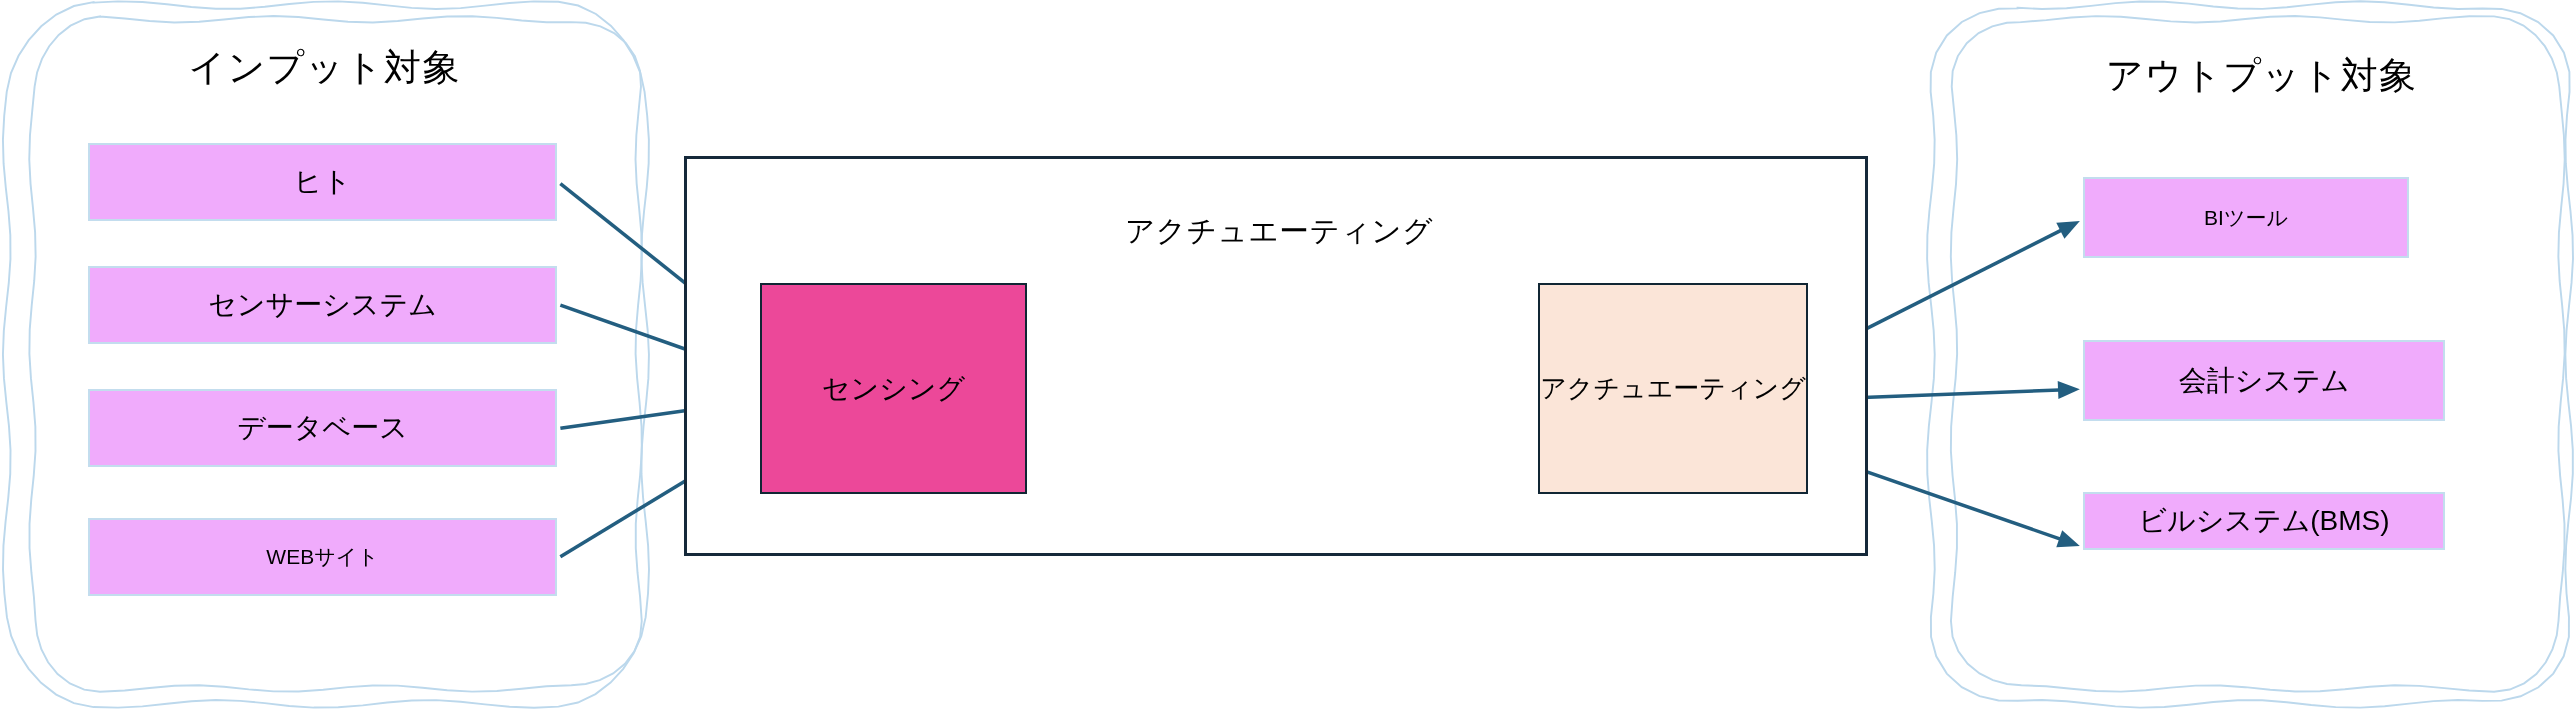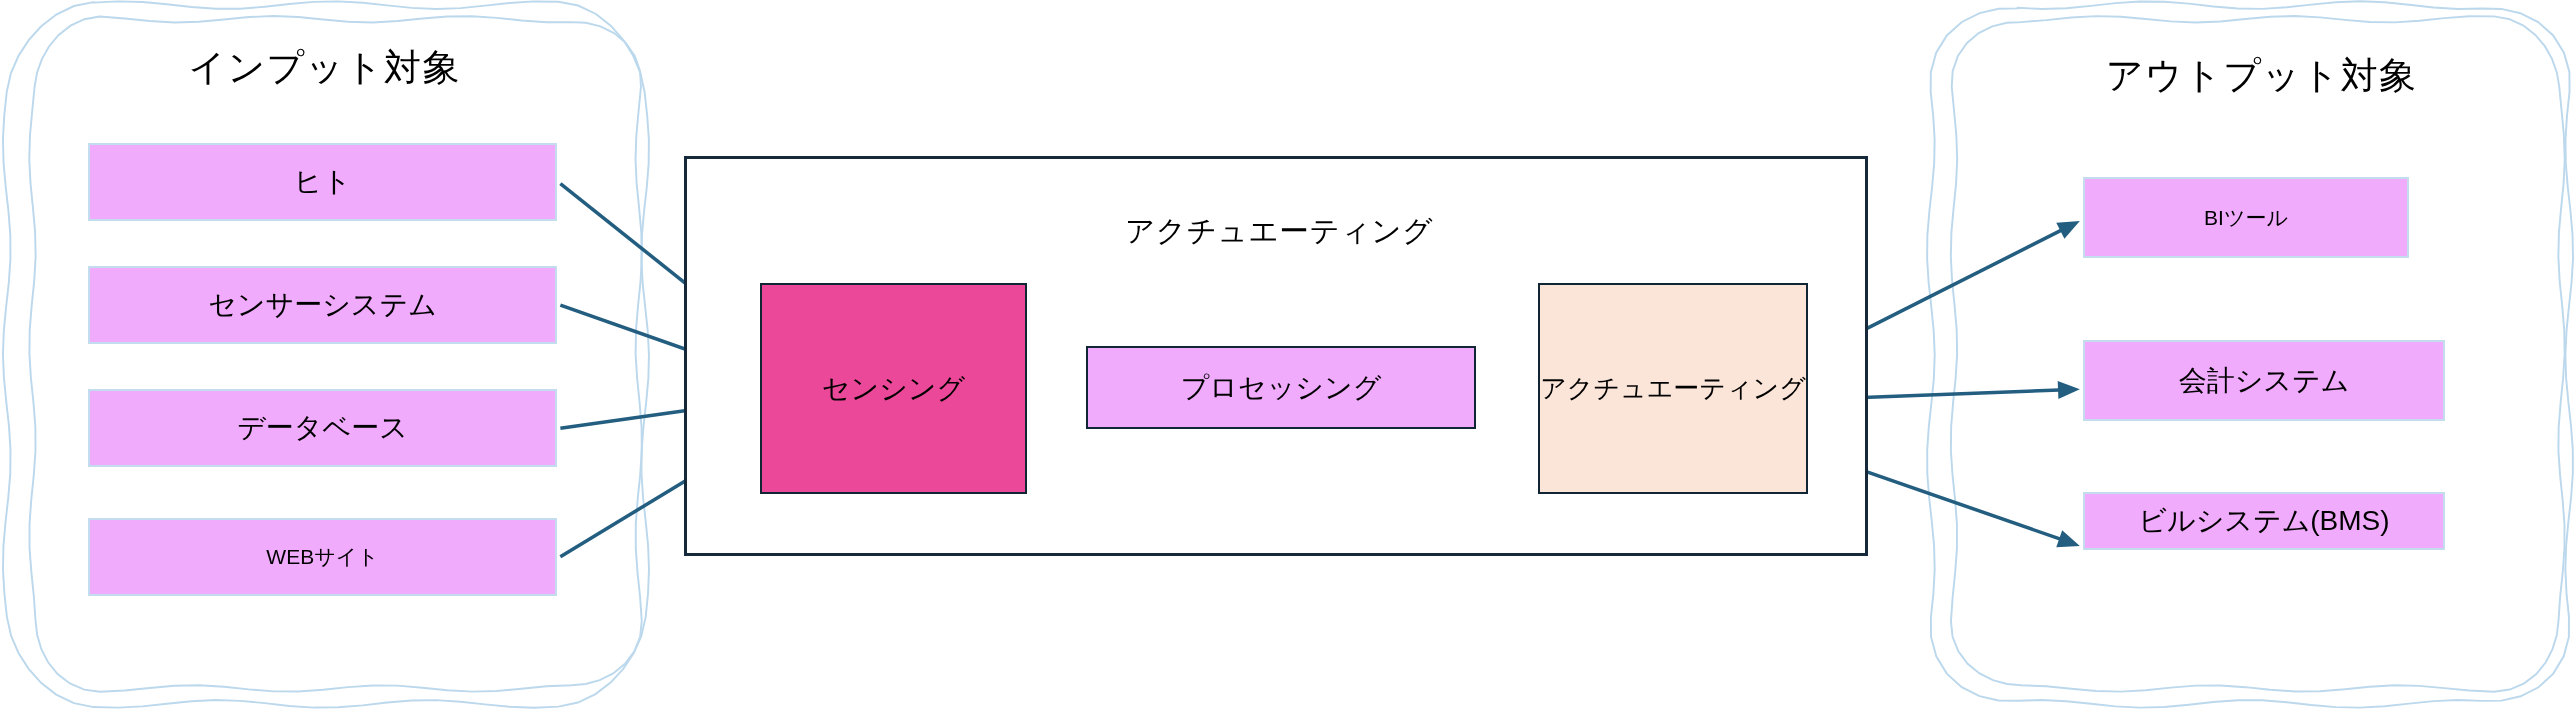--- a/index.html
+++ b/index.html
@@ -108,23 +108,20 @@
   <div class="box io-box small-text" id="box-web-site">
     <span>WEBサイト</span>
   </div>
   <div class="box io-box" id="box-database">
     <span>データベース</span>
   </div>
 
   <div class="box stage-box" id="box-sensing">
     <span>センシング</span>
   </div>
-  <div class="box stage-box" id="box-processing">
-    <span>プロセッシング</span>
-  </div>
   <div class="box stage-box" id="box-actuating">
     <span>アクチュエーティング</span>
   </div>
 
   <div class="box io-box small-text" id="box-bi-tool">
     <span>BIツール</span>
   </div>
   <div class="box io-box" id="box-accounting-system">
     <span>会計システム</span>
   </div>

